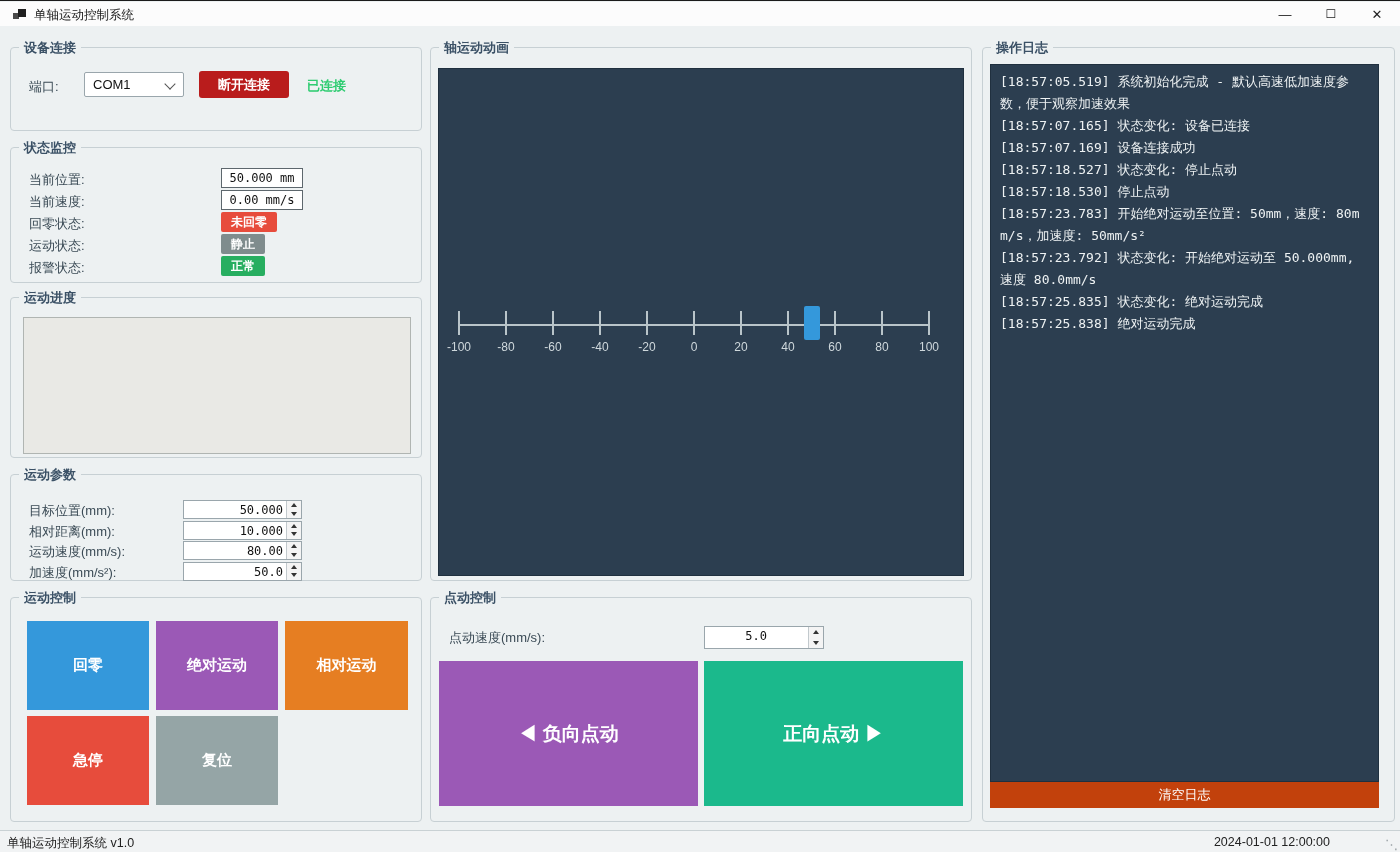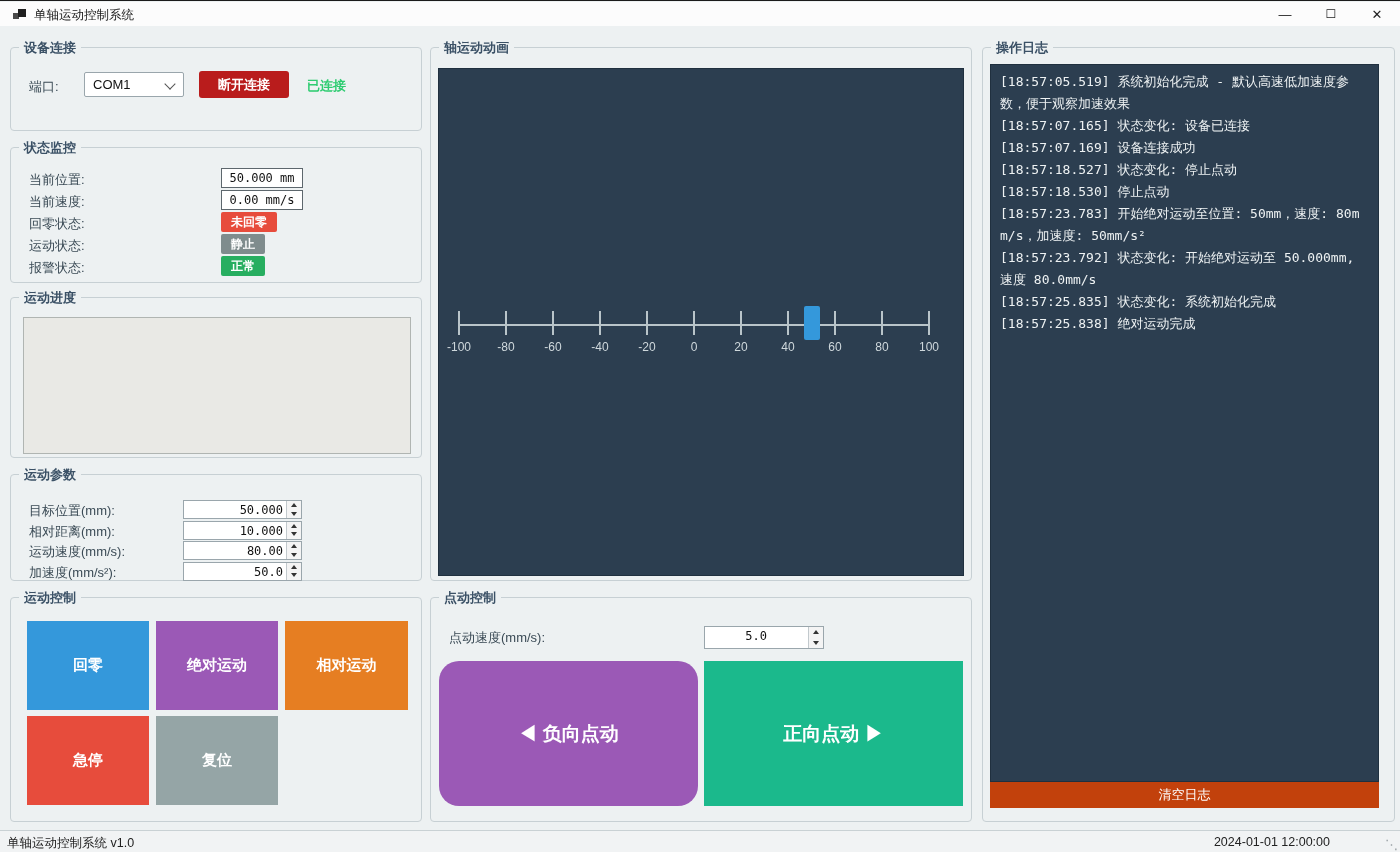--- a/index.html
+++ b/index.html
@@ -63,21 +63,21 @@
   .ruler-line { position:absolute; left:-1px; right:-1px; top:13px; height:2px; background:#b9c4c9; }
   .tick { position:absolute; top:0; width:2px; height:24px; background:#b9c4c9; transform:translateX(-50%); }
   .ticklabel { position:absolute; top:29px; transform:translateX(-50%); font-size:12px; color:#cfd8dc; }
   .slider { position:absolute; top:-5px; width:16px; height:34px; border-radius:2px; transform:translateX(-50%); }
 
   
   .jog-label { position:absolute; left:18px; top:31px; font-size:13px; color:#3a4a55; }
   .jog-spin-slot { position:absolute; left:273px; top:28px; width:120px; height:23px; }
   .jog-spin-slot .spinbox { width:120px; height:23px; left:0;gap:38px; }
   .jog-btn { position:absolute; top:63px; width:259px; height:145px; border:none; color:#fff; font-weight:bold; font-size:19px; font-family:inherit; }
-  .jog-neg { left:8px;border-radius:20px; }
+  .jog-neg { left:8px; }
   .jog-pos { left:273px; }
 
   
   .log-area { position:absolute; left:7px; top:16px; width:389px; height:718px; background:#2c3e50; border:1px solid #20303f; color:#eef2f3; font-family:"DejaVu Sans Mono",monospace; font-size:13px; line-height:22px; padding:6px 9px; overflow:hidden; }
   .log-line { white-space:pre-wrap; word-break:break-all; }
   .btn-clear { position:absolute; left:7px; top:734px; width:389px; height:26px; border:none; color:#fff; font-size:13px; font-family:inherit; }
 
   
   .statusbar { position:absolute; left:0; top:829px; width:1400px; height:23px; background:#f1f3f4; border-top:1px solid #c9d1d4; }
   .sb-left { position:absolute; left:7px; top:4px; font-size:12.5px; color:#222; }
@@ -272,21 +272,21 @@
   <div class="group" style="left:982px; top:46px; width:413px; height:775px;">
     <span class="gtitle">操作日志</span>
     <div class="log-area">
         <div class="log-line">[18:57:05.519] 系统初始化完成 - 默认高速低加速度参数，便于观察加速效果</div>
         <div class="log-line">[18:57:07.165] 状态变化: 设备已连接</div>
         <div class="log-line">[18:57:07.169] 设备连接成功</div>
         <div class="log-line">[18:57:18.527] 状态变化: 停止点动</div>
         <div class="log-line">[18:57:18.530] 停止点动</div>
         <div class="log-line">[18:57:23.783] 开始绝对运动至位置: 50mm，速度: 80mm/s，加速度: 50mm/s²</div>
         <div class="log-line">[18:57:23.792] 状态变化: 开始绝对运动至 50.000mm, 速度 80.0mm/s</div>
-        <div class="log-line">[18:57:25.835] 状态变化: 系统初始化完成</div>
+        <div class="log-line">[18:57:25.835] 状态变化: 绝对运动完成</div>
         <div class="log-line">[18:57:25.838] 绝对运动完成</div>
       </div>
     <button class="btn-clear" style="background: #c2410c;">清空日志</button>
   </div>
 
   <div class="statusbar">
     <span class="sb-left">单轴运动控制系统 v1.0</span>
     <span class="sb-right">2024-01-01 12:00:00</span>
     <span class="grip">⋱</span>
   </div>

